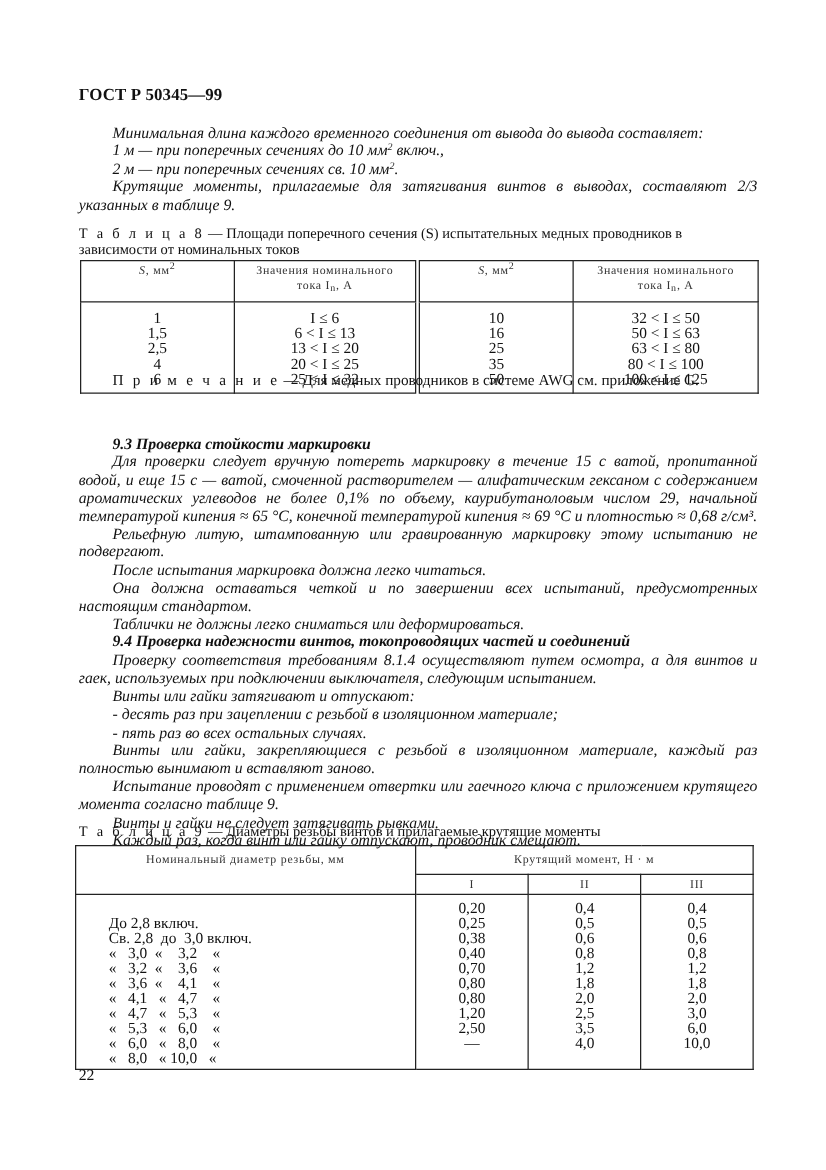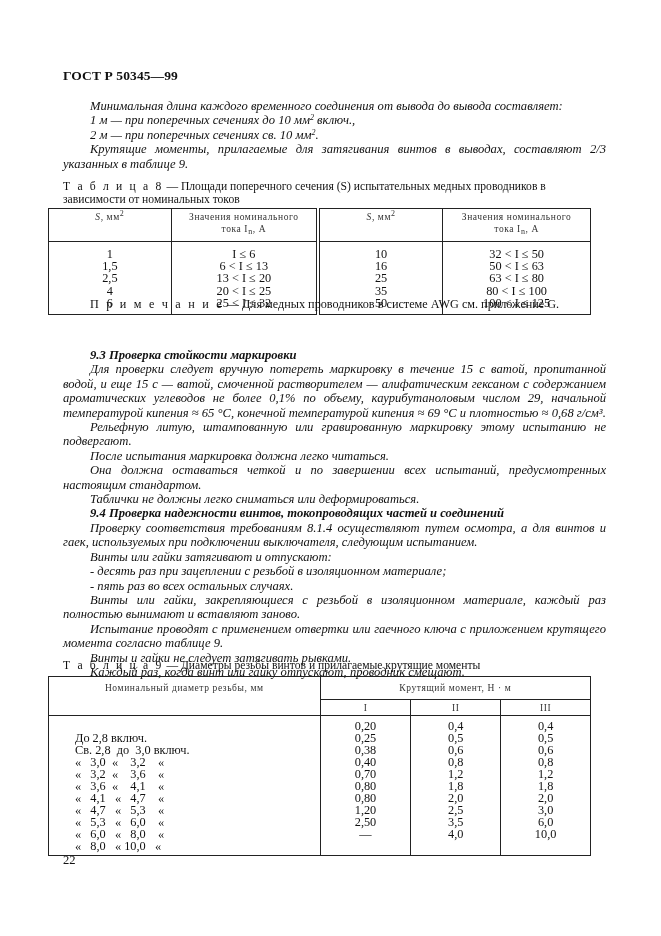--- a/index.html
+++ b/index.html
@@ -6,29 +6,29 @@
   body { width:661px; height:936px; position:relative; overflow:hidden;
          font-family:"Liberation Serif", "DejaVu Serif", serif; color:#111; }
   .page { position:absolute; left:0; top:0; width:661px; height:936px; }
   .hdr { position:absolute; left:63px; top:68px; font-weight:bold; font-size:13.5px; letter-spacing:0.1px; }
   .block { position:absolute; left:63px; width:543px; font-size:12.6px; line-height:14.4px; text-align:justify; }
   .ind { text-indent:27px; }
   .p { margin:0;font-style:italic; }
   .caption { position:absolute; left:63px; width:546px; font-size:11.6px; line-height:13px; }
   .spaced { letter-spacing:2.2px; }
   table { border-collapse:collapse; position:absolute; }
-  .t8 { left:48px; top:208px; width:543px; font-size:12.3px;border-radius:25px; }
+  .t8 { left:64px; top:208px; width:543px; font-size:12.3px;border-radius:25px; }
   .t8 td, .t8 th { border:1px solid #222; padding:0; text-align:center; vertical-align:top; }
   .t8 th { font-weight:normal; font-size:9.5px; letter-spacing:0.6px; line-height:12px; height:30px; padding-top:2px; color:#333; }
   .t8 td { line-height:12.2px; padding:6px 0 5px 0; }
   .t8 .dbl { border-right:4px double #222; }
   .it { font-style:italic; }
   sub { font-size:8px; vertical-align:-2px; line-height:0; }
   sup { font-size:8px; vertical-align:4px; line-height:0; }
-  .t9 { left:48px; top:676px; width:543px; font-size:12.3px; }
+  .t9 { left:60px; top:676px; width:543px; font-size:12.3px; }
   .t9 td, .t9 th { border:1px solid #222; padding:0; text-align:center; }
   .t9 th { font-weight:normal; font-size:9.5px; letter-spacing:0.6px; color:#333; }
   .t9 .h1 { height:23px; }
   .t9 .h2 { height:16px; }
   .t9 td { vertical-align:top; line-height:12px; padding:4px 0 3px 0;margin-left:44px; }
   .t9 td.left { text-align:left; padding-left:26px; }
   .note { position:absolute; left:90px; top:297px; font-size:12.2px; }
   .pgnum { position:absolute; left:63px; top:853px; font-size:12.6px; }
   .bold { font-weight:bold; }
 </style>

